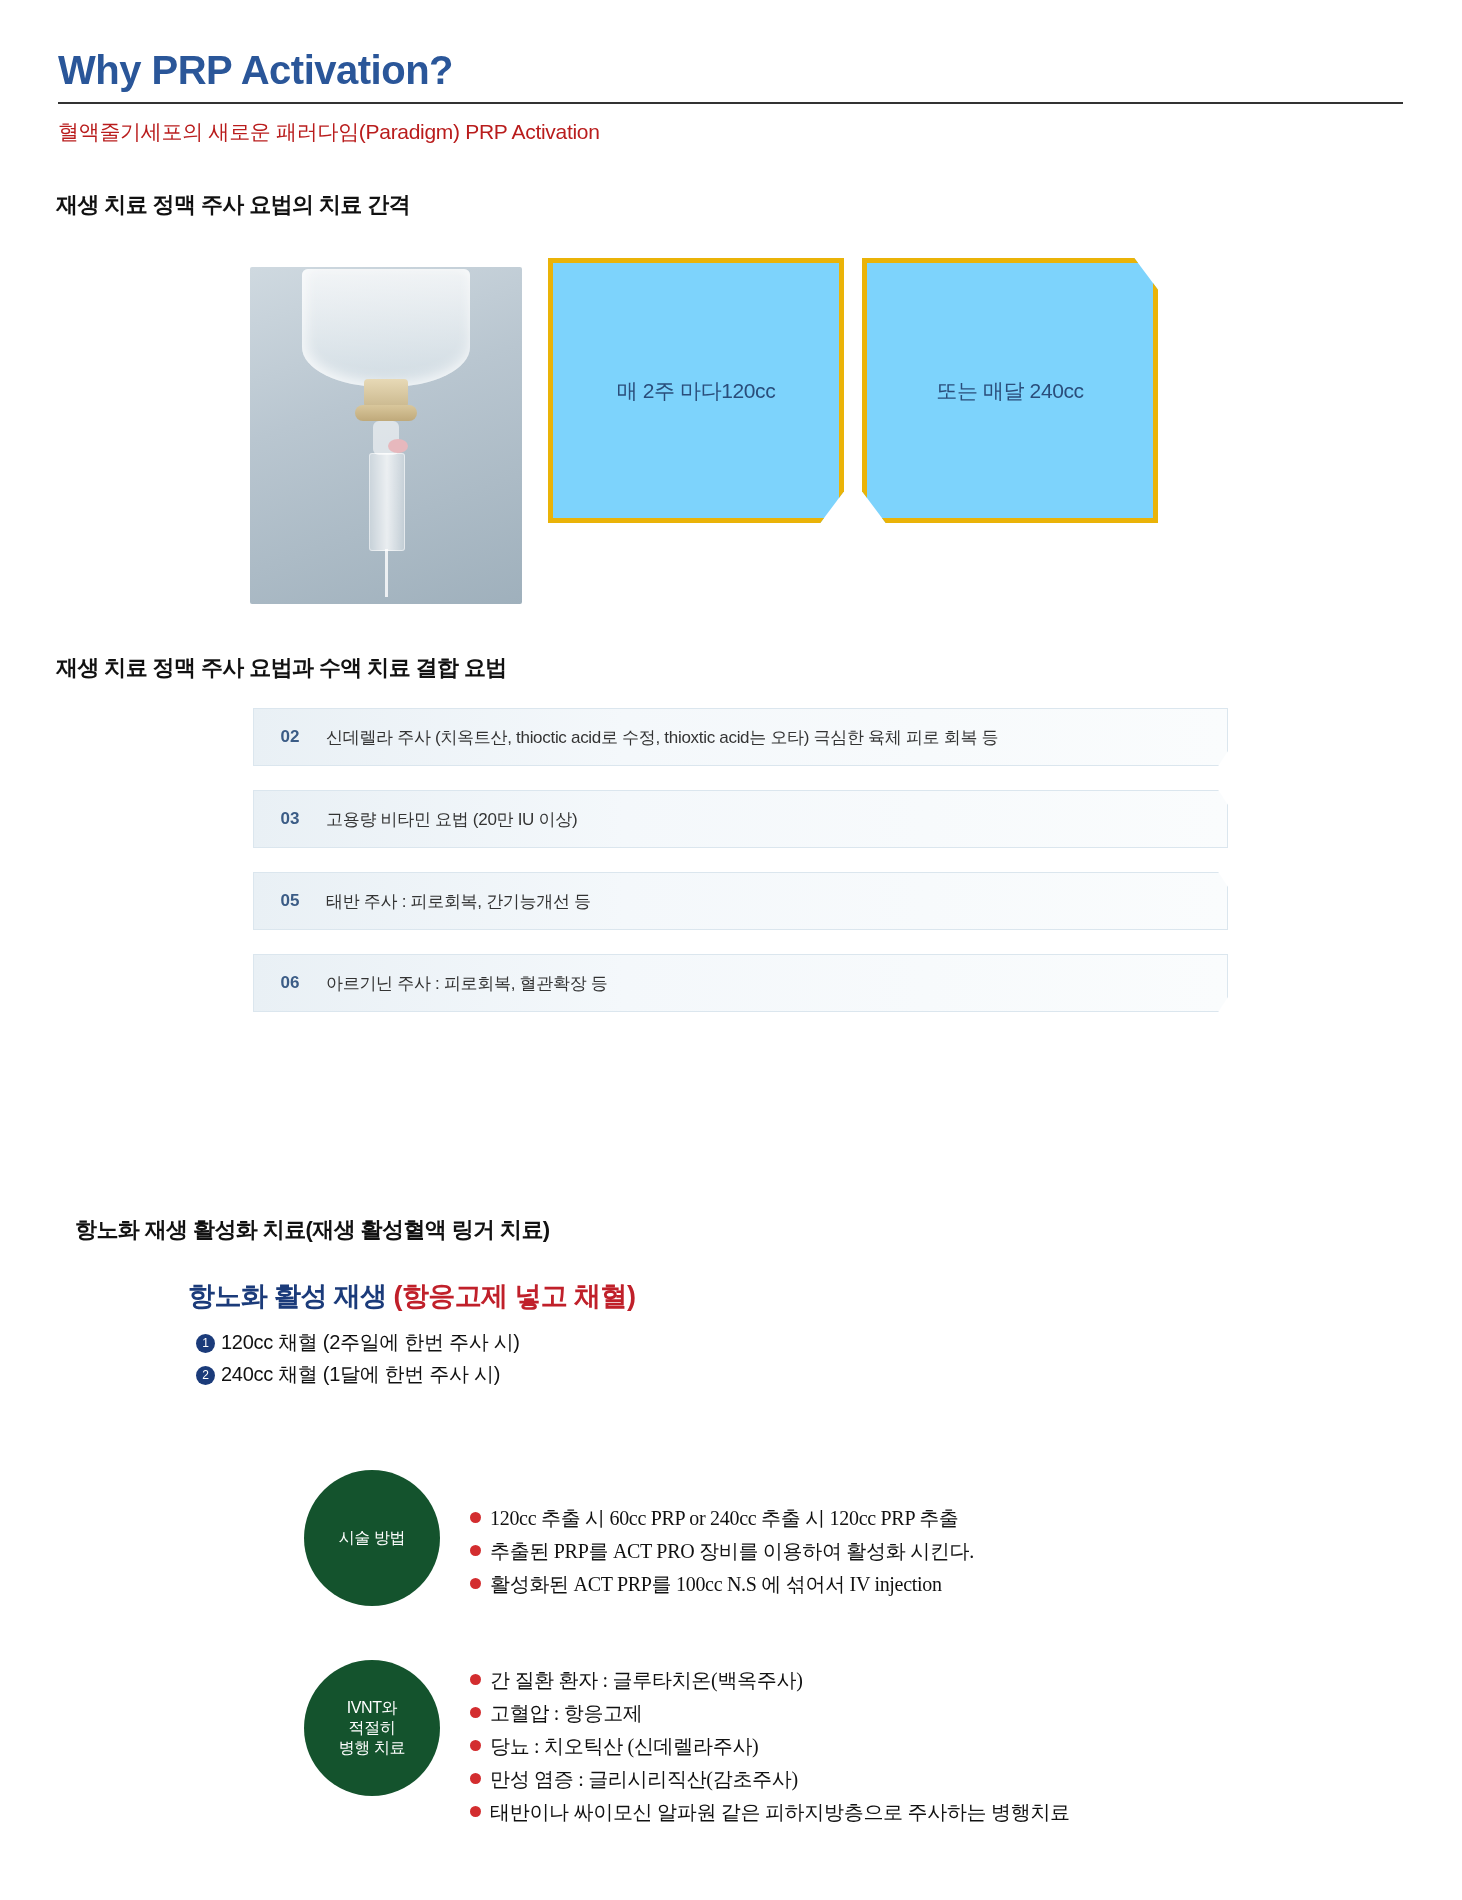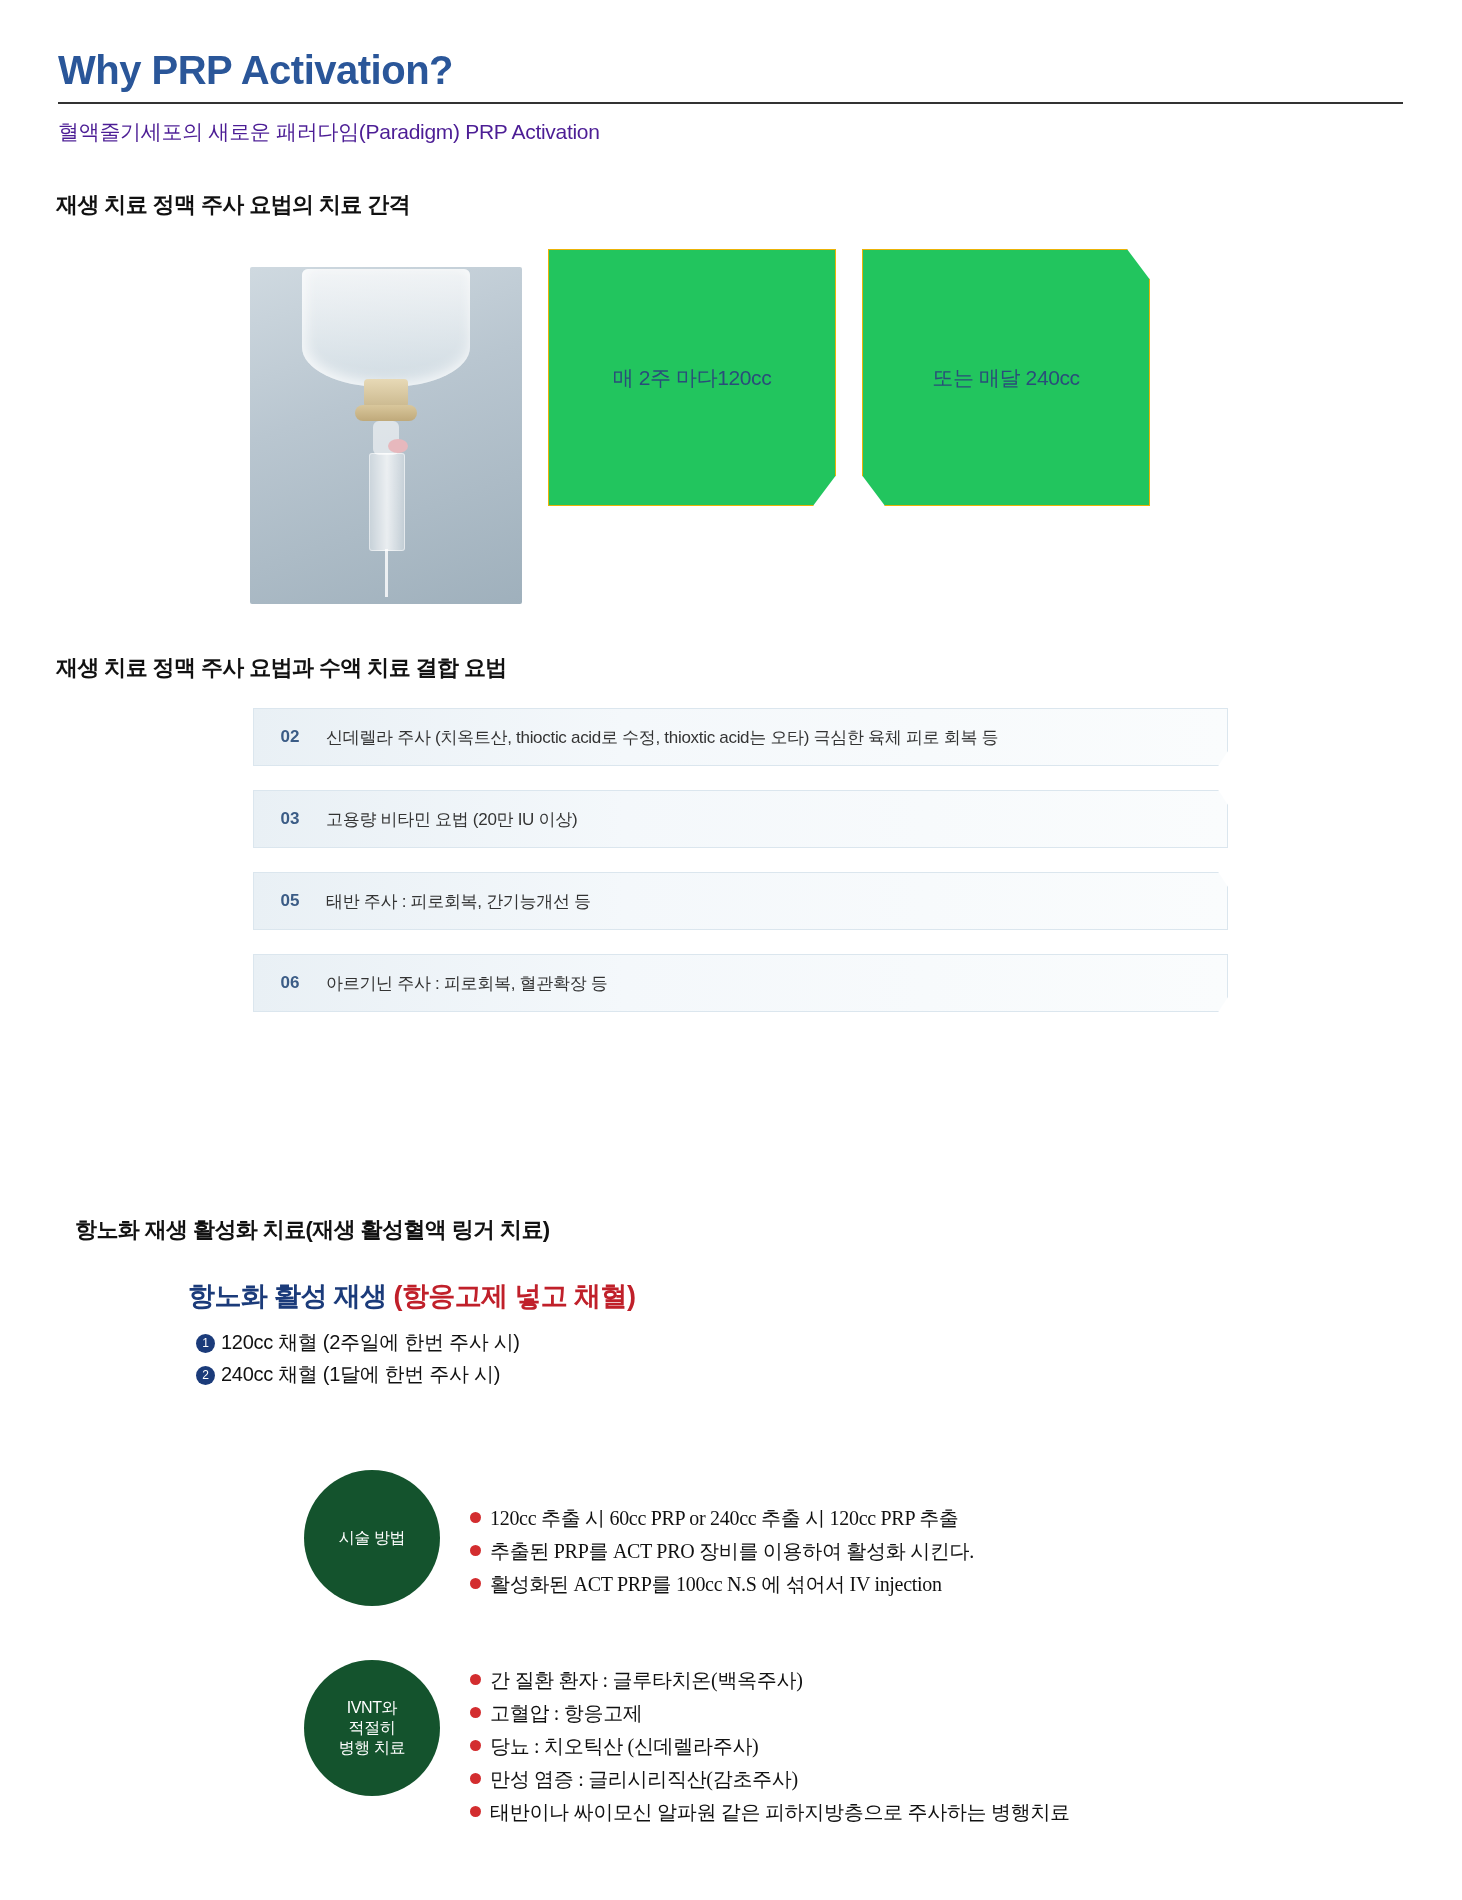--- a/index.html
+++ b/index.html
@@ -40,21 +40,21 @@
     padding-bottom: 10px;
   }
   .header-rule {
     border-bottom: 2px solid #333333;
     width: 100%;
     height: 0;
   }
   .header-sub {
     margin-top: 14px;
     font-size: 21px;
-    color: #4c1d95;
+    color: #b91c1c;
     letter-spacing: -0.3px;
   }
 
   
   .section-heading {
     position: absolute;
     font-size: 22px;
     font-weight: bold;
     color: #111111;
     letter-spacing: -0.6px;
@@ -141,23 +141,23 @@
     top: 172px;
     width: 20px;
     height: 14px;
     margin-left: 2px;
     background: #e7b8bd;
     border-radius: 50%;
   }
 
   .cut-card {
     position: absolute;
-    top: 249px;
-    background: #22c55e;
-    border: 1px solid #eab308;
+    top: 258px;
+    background: #7dd3fc;
+    border: 5px solid #eab308;
     color: #2a4d7a;
     font-size: 21px;
     letter-spacing: -0.4px;
     display: flex;
     align-items: center;
     justify-content: center;
   }
   #card-1 {
     left: 548px;
     width: 286px;

